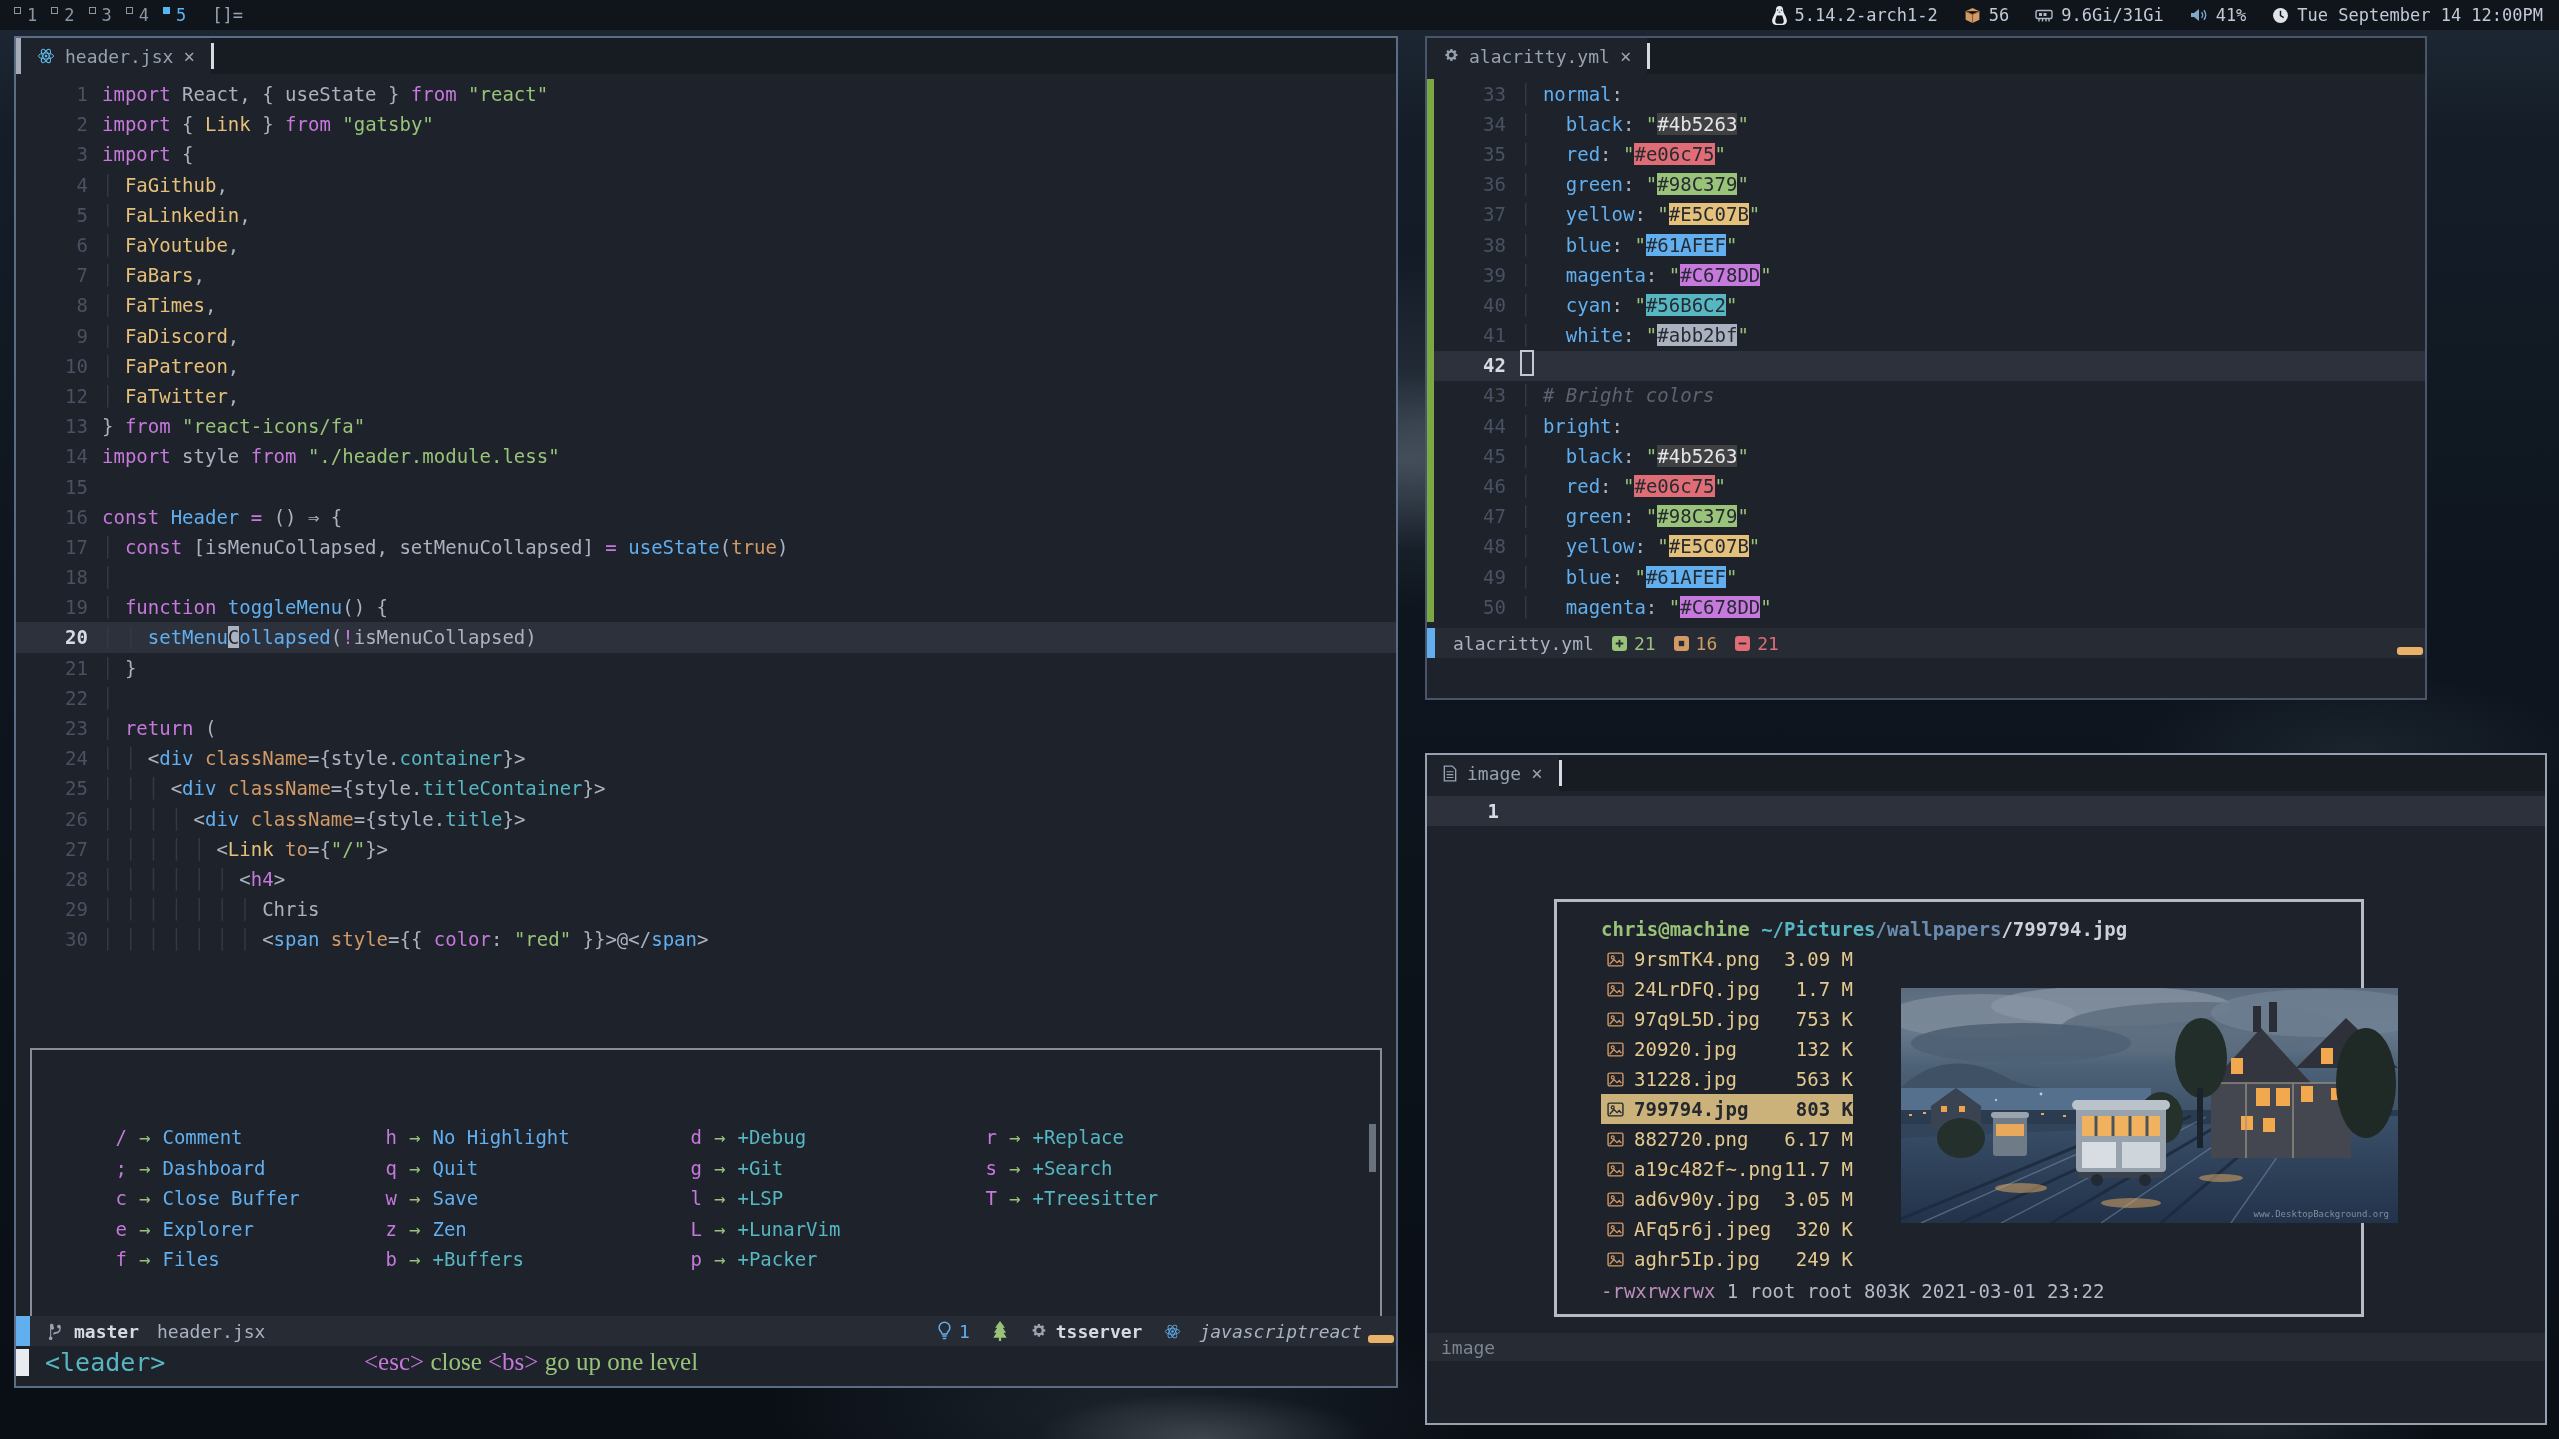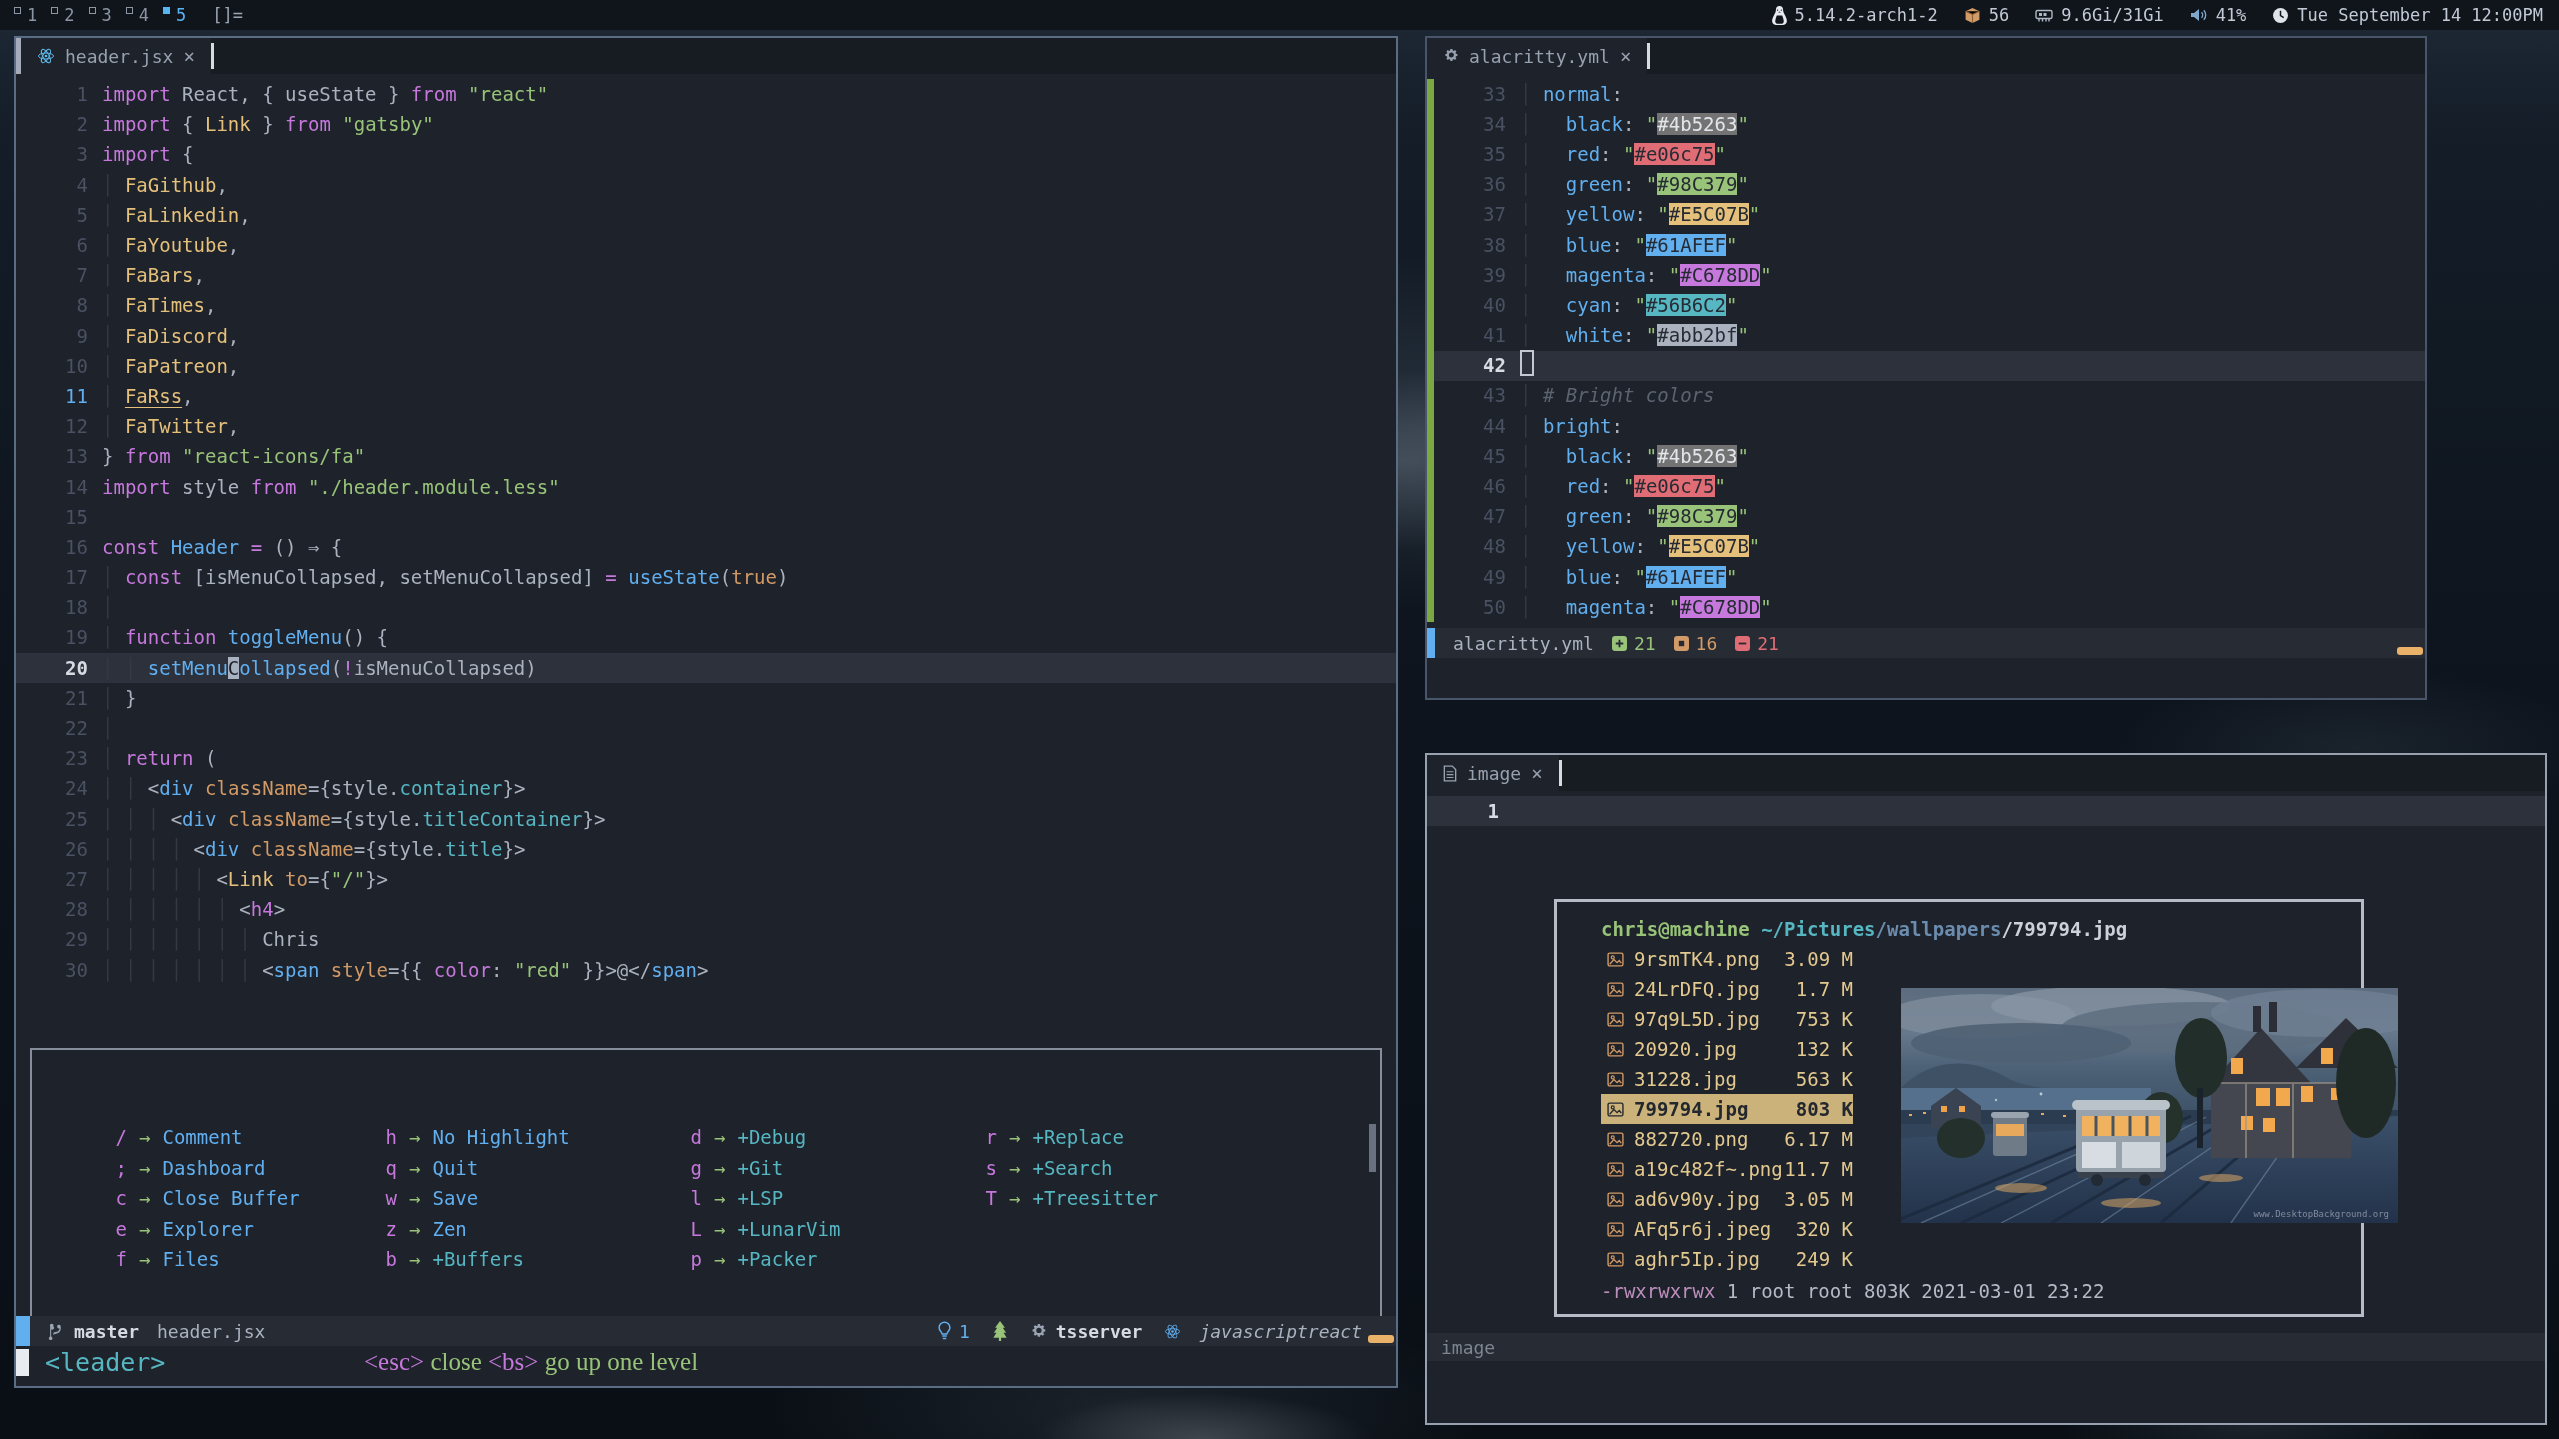--- a/index.html
+++ b/index.html
@@ -46,21 +46,21 @@
   .crow.cursorline .gut{color:#d7dbe2;font-weight:bold;}
   .gut.blue{color:#61afef;}
   .c-k{color:#c678dd;} .c-f{color:#61afef;} .c-s{color:#98c379;} .c-y{color:#e5c07b;}
   .c-n{color:#d19a66;} .c-t{color:#abb2bf;} .c-z{color:#56b6c2;} .c-a{color:#d19a66;}
   .c-c{color:#5c6370;font-style:italic;}
   .c-g{color:#333945;}
   .c-u{color:#e5c07b;text-decoration:underline;text-underline-offset:4px;}
   .c-cur{background:#a9b2c0;color:#1e222a;}
   .hollow{display:inline-block;width:10px;height:22px;border:2px solid #c3c9d3;vertical-align:-4px;}
   .sw{font-weight:normal;}
-  .sw1{background:#737373;color:#e3e7ec;} .sw2{background:#e06c75;color:#262b33;}
+  .sw1{background:#404040;color:#e3e7ec;} .sw2{background:#e06c75;color:#262b33;}
   .sw3{background:#98c379;color:#262b33;} .sw4{background:#e5c07b;color:#262b33;}
   .sw5{background:#61afef;color:#262b33;} .sw6{background:#c678dd;color:#262b33;}
   .sw7{background:#56b6c2;color:#262b33;} .sw8{background:#abb2bf;color:#262b33;}
   
   .whichkey{position:absolute;left:14px;top:974px;width:1352px;height:286px;box-sizing:border-box;
     border:2px solid #868d9b;background:#1e222a;font-size:19px;}
   .wk-grid{display:grid;grid-template-columns:270px 305px 295px 1fr;padding:72px 0 0 80px;row-gap:0;}
   .wk-col{display:flex;flex-direction:column;}
   .wk-item{display:flex;gap:0;height:30.5px;align-items:center;white-space:pre;}
   .wk-key{min-width:15px;text-align:right;color:#c678dd;}
@@ -209,21 +209,20 @@
     <div class="crow"><div class="gut">1</div><div class="ctext"><span class="c-k">import </span><span class="c-t">React, { useState } </span><span class="c-k">from </span><span class="c-s">"react"</span></div></div>
         <div class="crow"><div class="gut">2</div><div class="ctext"><span class="c-k">import </span><span class="c-t">{ </span><span class="c-y">Link</span><span class="c-t"> } </span><span class="c-k">from </span><span class="c-s">"gatsby"</span></div></div>
         <div class="crow"><div class="gut">3</div><div class="ctext"><span class="c-k">import </span><span class="c-t">{</span></div></div>
         <div class="crow"><div class="gut">4</div><div class="ctext"><span class="c-g">│ </span><span class="c-y">FaGithub</span><span class="c-t">,</span></div></div>
         <div class="crow"><div class="gut">5</div><div class="ctext"><span class="c-g">│ </span><span class="c-y">FaLinkedin</span><span class="c-t">,</span></div></div>
         <div class="crow"><div class="gut">6</div><div class="ctext"><span class="c-g">│ </span><span class="c-y">FaYoutube</span><span class="c-t">,</span></div></div>
         <div class="crow"><div class="gut">7</div><div class="ctext"><span class="c-g">│ </span><span class="c-y">FaBars</span><span class="c-t">,</span></div></div>
         <div class="crow"><div class="gut">8</div><div class="ctext"><span class="c-g">│ </span><span class="c-y">FaTimes</span><span class="c-t">,</span></div></div>
         <div class="crow"><div class="gut">9</div><div class="ctext"><span class="c-g">│ </span><span class="c-y">FaDiscord</span><span class="c-t">,</span></div></div>
         <div class="crow"><div class="gut">10</div><div class="ctext"><span class="c-g">│ </span><span class="c-y">FaPatreon</span><span class="c-t">,</span></div></div>
-        <div class="crow"><div class="gut blue">11</div><div class="ctext"><span class="c-g">│ </span><span class="c-u">FaRss</span><span class="c-t">,</span></div></div>
         <div class="crow"><div class="gut">12</div><div class="ctext"><span class="c-g">│ </span><span class="c-y">FaTwitter</span><span class="c-t">,</span></div></div>
         <div class="crow"><div class="gut">13</div><div class="ctext"><span class="c-t">} </span><span class="c-k">from </span><span class="c-s">"react-icons/fa"</span></div></div>
         <div class="crow"><div class="gut">14</div><div class="ctext"><span class="c-k">import </span><span class="c-t">style </span><span class="c-k">from </span><span class="c-s">"./header.module.less"</span></div></div>
         <div class="crow"><div class="gut">15</div><div class="ctext"></div></div>
         <div class="crow"><div class="gut">16</div><div class="ctext"><span class="c-k">const </span><span class="c-f">Header</span><span class="c-t"> </span><span class="c-k">=</span><span class="c-t"> () </span><span class="c-t">⇒</span><span class="c-t"> {</span></div></div>
         <div class="crow"><div class="gut">17</div><div class="ctext"><span class="c-g">│ </span><span class="c-k">const </span><span class="c-t">[isMenuCollapsed, setMenuCollapsed] </span><span class="c-k">=</span><span class="c-t"> </span><span class="c-f">useState</span><span class="c-t">(</span><span class="c-n">true</span><span class="c-t">)</span></div></div>
         <div class="crow"><div class="gut">18</div><div class="ctext"><span class="c-g">│</span></div></div>
         <div class="crow"><div class="gut">19</div><div class="ctext"><span class="c-g">│ </span><span class="c-k">function </span><span class="c-f">toggleMenu</span><span class="c-t">() {</span></div></div>
         <div class="crow cursorline"><div class="gut">20</div><div class="ctext"><span class="c-g">│ │ </span><span class="c-f">setMenu</span><span class="c-cur">C</span><span class="c-f">ollapsed</span><span class="c-t">(</span><span class="c-k">!</span><span class="c-t">isMenuCollapsed</span><span class="c-t">)</span></div></div>
         <div class="crow"><div class="gut">21</div><div class="ctext"><span class="c-g">│ </span><span class="c-t">}</span></div></div>

